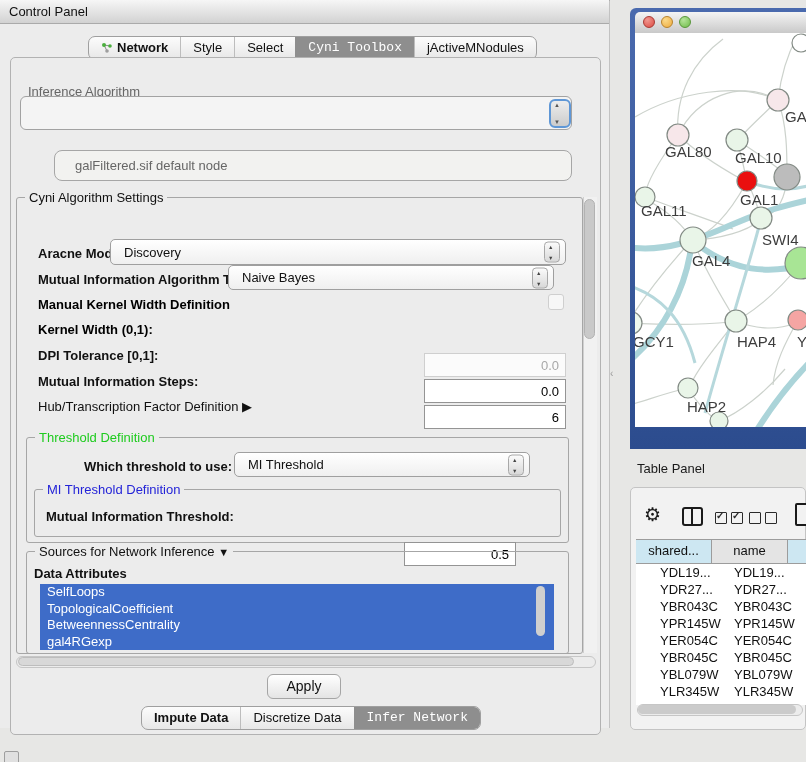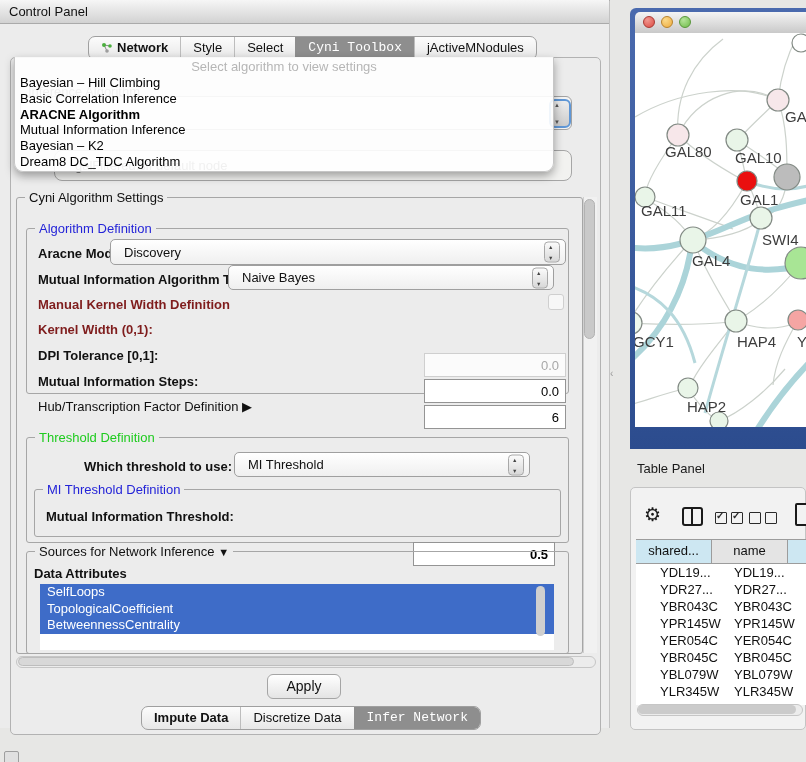--- a/index.html
+++ b/index.html
@@ -51,21 +51,21 @@
   .dd-item.dd-sel{font-weight:bold;}
 
   
   .gbox{border:1px solid #a6a6a6;border-radius:3px;}
   .gtitle{position:absolute;top:-8px;left:8px;background:#ececec;padding:0 4px;
       font-size:13px;white-space:nowrap;}
   .t-blue{color:#2424d8;}
   .t-green{color:#1ecb1e;}
 
   .blabel{font-size:13px;font-weight:bold;white-space:nowrap;}
-  .dlabel{color:#7f1d1d;}
+  .dlabel{color:#000000;}
   .combo{border:1px solid #9f9f9f;border-radius:5px;background:linear-gradient(#ffffff,#efefef);
       font-size:13px;box-sizing:border-box;}
   .combo .cval{position:absolute;left:13px;top:0;bottom:0;display:flex;align-items:center;}
   .stepper{position:absolute;right:5px;top:50%;transform:translateY(-50%);width:14px;height:19px;
       border:1px solid #a8a8a8;border-radius:4px;background:linear-gradient(#fbfbfb,#d8d8d8);}
   .stepper::before{content:"▲";position:absolute;left:3px;top:1px;font-size:5.5px;color:#444;}
   .stepper::after{content:"▼";position:absolute;left:3px;bottom:1px;font-size:5.5px;color:#444;}
   .tfield{border:1px solid #949494;background:#fff;font-size:13px;text-align:right;
       padding:0 6px;box-sizing:border-box;font-family:"Liberation Sans",sans-serif;margin-top:40px;}
   .tfield:disabled{border-color:#cfcfcf;background:#fbfbfb;color:#a8a8a8;}
@@ -163,23 +163,20 @@
 
   <div class="abs bg-label">Inference Algorithm</div>
   <div class="abs combo-sliver"></div>
   <div class="abs focus-stepper"></div>
   <div class="abs combo2">galFiltered.sif default node</div>
 
   <div class="abs gbox" style="left:16px;top:197px;width:565px;height:455px;">
     <span class="gtitle">Cyni Algorithm Settings</span>
   </div>
 
-  <div class="abs gbox" style="left:26px;top:228px;width:541px;height:164px;">
-    <span class="gtitle t-blue">Algorithm Definition</span>
-  </div>
   <div class="abs blabel" style="left:38px;top:246px;">Aracne Mode:</div>
   <div class="abs combo" style="left:110px;top:239px;width:456px;height:26px;">
     <span class="cval">Discovery</span>
     <span class="stepper"></span>
   </div>
   <div class="abs blabel" style="left:38px;top:272px;">Mutual Information Algorithm Type:</div>
   <div class="abs combo" style="left:228px;top:265px;width:326px;height:25px;">
     <span class="cval">Naive Bayes</span>
     <span class="stepper"></span>
   </div>
@@ -202,54 +199,46 @@
   </div>
   <div class="abs blabel" style="left:84px;top:459px;">Which threshold to use:</div>
   <div class="abs combo" style="left:234px;top:452px;width:296px;height:25px;">
     <span class="cval">MI Threshold</span>
     <span class="stepper"></span>
   </div>
   <div class="abs gbox" style="left:34px;top:489px;width:525px;height:46px;">
     <span class="gtitle t-blue">MI Threshold Definition</span>
   </div>
   <div class="abs blabel" style="left:46px;top:509px;">Mutual Information Threshold:</div>
-  <input class="abs tfield" style="left: 413px; top: 502px; width: 142px; height: 24px; font-weight: bold;" value="0.5">
+  <input class="abs tfield" style="left: 404px; top: 502px; width: 112px; height: 24px;" value="0.5">
 
   <div class="abs gbox" style="left:26px;top:551px;width:541px;height:101px;">
     <span class="gtitle"><span>Sources for Network Inference</span> <span class="tri-down">▼</span></span>
   </div>
   <div class="abs blabel" style="left:34px;top:566px;">Data Attributes</div>
   <div class="abs attr-list">
       <div class="attr-item">SelfLoops</div>
       <div class="attr-item">TopologicalCoefficient</div>
       <div class="attr-item">BetweennessCentrality</div>
+      <div class="attr-item">gal4RGexp</div>
     </div>
   <div class="abs attr-thumb"></div>
 
   <div class="abs vscroll"></div>
   <div class="abs vthumb"></div>
   <div class="abs hscroll"></div>
   <div class="abs hthumb"></div>
 
   <div class="abs apply-btn">Apply</div>
   <div class="abs tabbar bottom-tabbar">
     <div class="tab"><span>Impute Data</span></div>
     <div class="tab"><span>Discretize Data</span></div>
     <div class="tab sel"><span>Infer Network</span></div>
   </div>
 
-  <div class="abs dropdown">
-    <div class="dd-prompt">Select algorithm to view settings</div>
-    <div class="dd-item">Bayesian – Hill Climbing</div>
-    <div class="dd-item">Basic Correlation Inference</div>
-    <div class="dd-item dd-sel">ARACNE Algorithm</div>
-    <div class="dd-item">Mutual Information Inference</div>
-    <div class="dd-item">Bayesian – K2</div>
-    <div class="dd-item">Dream8 DC_TDC Algorithm</div>
-  </div>
 
   <div class="abs splitter">‹</div>
 
   <div class="abs netwin"></div>
   <div class="abs net-titlebar"></div>
   <div class="abs light red"></div>
   <div class="abs light yellow"></div>
   <div class="abs light green"></div>
   <div class="abs canvas">
     <svg id="net-svg" width="171" height="394" viewBox="0 0 171 394">

